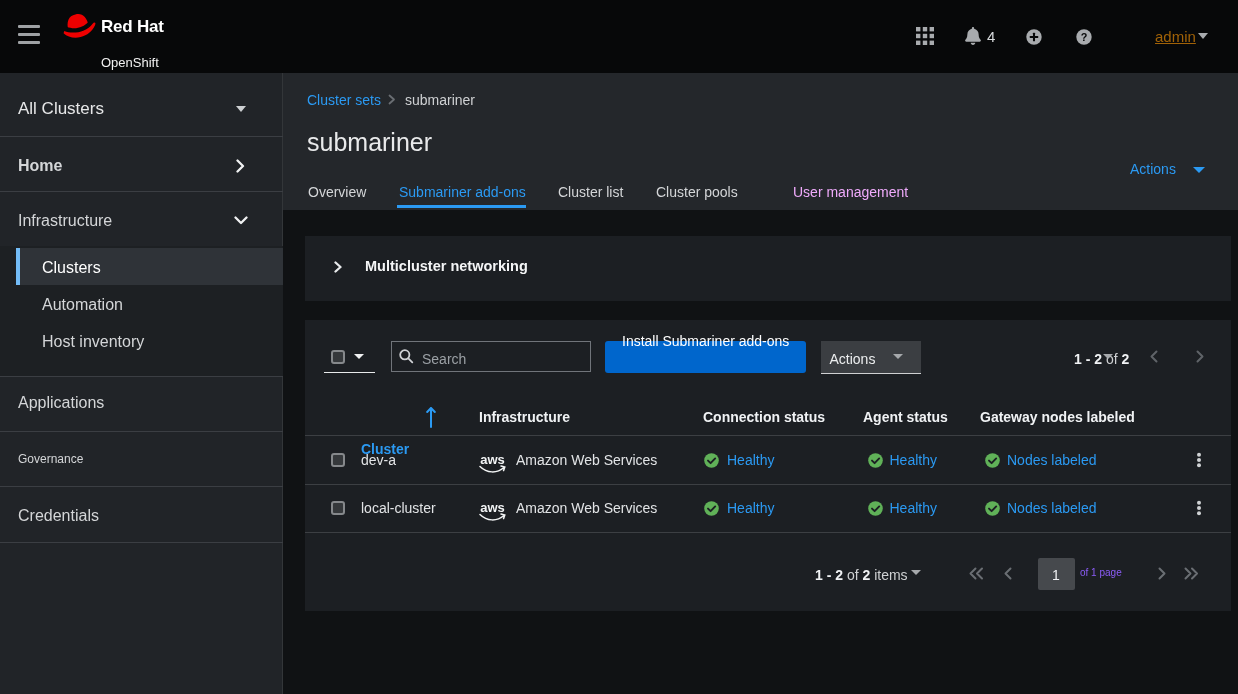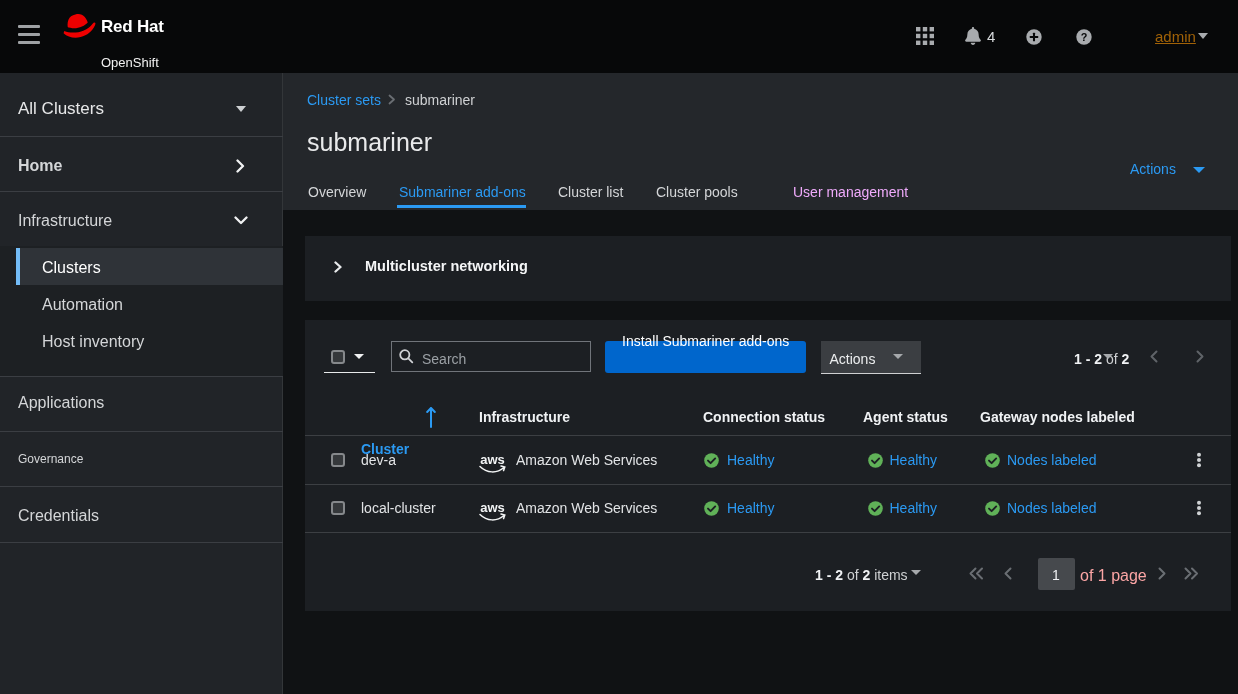--- a/index.html
+++ b/index.html
@@ -229,21 +229,21 @@
 
   <svg class="abs" style="left:664px;top:247px;" width="15" height="13" viewBox="0 0 15 13">
       <path d="M6.5 1.5 L1.5 6.5 L6.5 11.5 M13 1.5 L8 6.5 L13 11.5" stroke="#6a6e73" stroke-width="2" fill="none" stroke-linecap="round" stroke-linejoin="round"></path>
     </svg>
   <svg class="abs" style="left:699px;top:247px;" width="8" height="13" viewBox="0 0 8 13">
       <path d="M6.5 1.5 L1.5 6.5 L6.5 11.5" stroke="#6a6e73" stroke-width="2" fill="none" stroke-linecap="round" stroke-linejoin="round"></path>
     </svg>
 
   <div class="abs" style="left:733px;top:238px;width:37px;height:32px;background:#46494d;border-radius:2px;"></div>
   <div class="txt" style="left:747px;top:247.5px;font-size:14px;color:#f0f2f4;">1</div>
-  <div class="txt" style="left:775px;top:247.5px;font-size:16px;color:#fca5a5;">of 1 page</div>
+  <div class="txt" style="left:775px;top:247.5px;font-size:10px;color:#8b5cf6;">of 1 page</div>
 
   <svg class="abs" style="left:852.5px;top:247px;" width="8" height="13" viewBox="0 0 8 13">
       <path d="M1.5 1.5 L6.5 6.5 L1.5 11.5" stroke="#6a6e73" stroke-width="2" fill="none" stroke-linecap="round" stroke-linejoin="round"></path>
     </svg>
   <svg class="abs" style="left:879px;top:247px;" width="15" height="13" viewBox="0 0 15 13">
       <path d="M1.5 1.5 L6.5 6.5 L1.5 11.5 M8 1.5 L13 6.5 L8 11.5" stroke="#6a6e73" stroke-width="2" fill="none" stroke-linecap="round" stroke-linejoin="round"></path>
     </svg>
 </div>
 
 </body></html>

